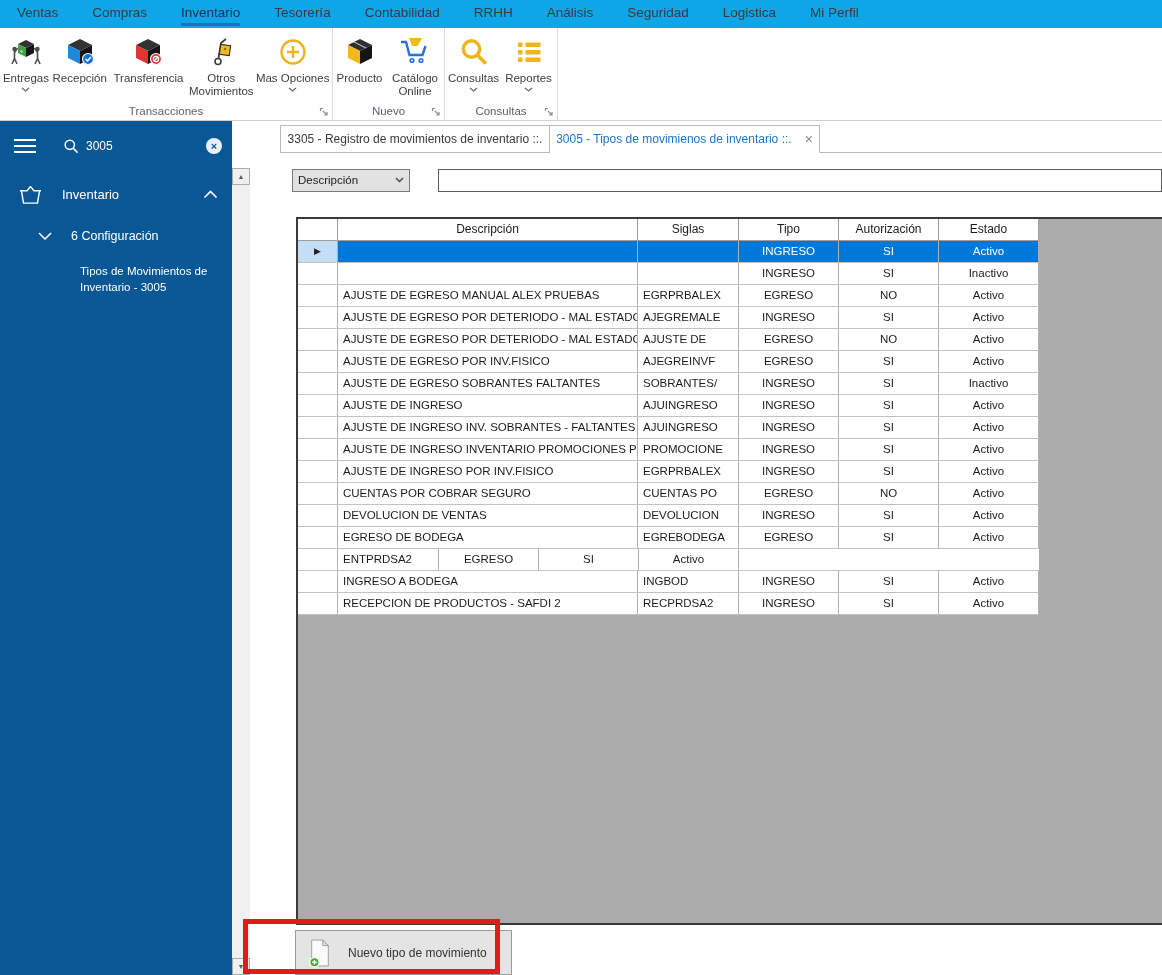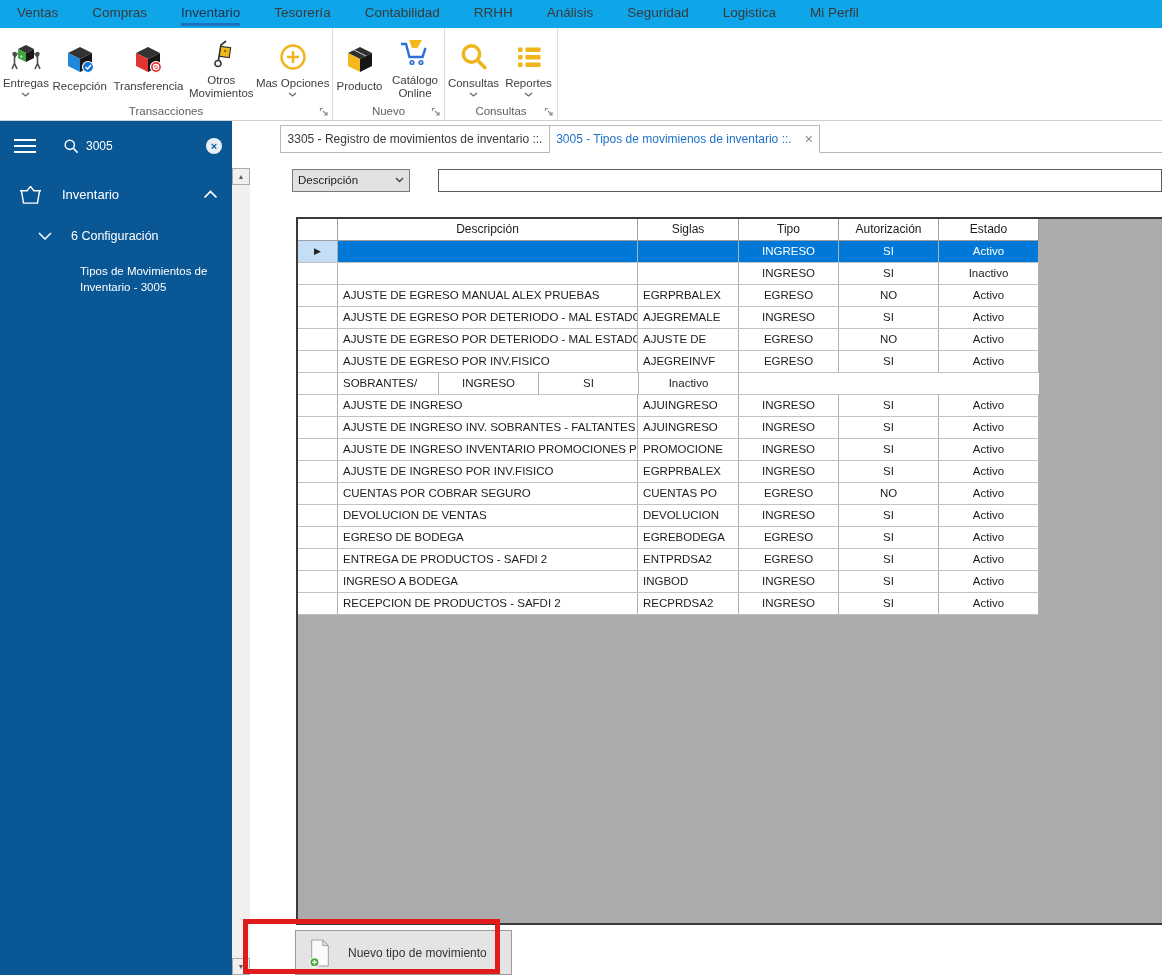--- a/index.html
+++ b/index.html
@@ -10,21 +10,21 @@
   }
   
   .menubar { display:flex; align-items:center; height:28px; background:#0ea5e9; padding-left:0; }
   .menu-item { padding:0 17px; font-size:13.5px; color:#3a3a3a; height:28px; line-height:26px; cursor:default; }
   .menu-item .mlabel { display:inline-block; height:26px; }
   .menu-item.active .mlabel { color:#22344d; border-bottom:3px solid #1e70c0; }
   
   .ribbon { display:flex; height:93px; background:#fff; border-bottom:1px solid #d0d0d0; }
   .rgroup { display:flex; flex-direction:column; border-right:1px solid #dcdcdc; }
   .rgroup.g1 { width:333px; } .rgroup.g2 { width:112px; } .rgroup.g3 { width:113px; }
-  .rbtns { display:flex; flex:1; padding-top:5px; align-items:center; }
+  .rbtns { display:flex; flex:1; padding-top:5px; align-items:flex-start; }
   .rbtn { display:flex; flex-direction:column; align-items:center; padding-top:2px; cursor:pointer; }
   .ricon { height:34px; display:flex; align-items:center; justify-content:center; }
   .rlabel { font-size:11.5px; color:#404040; text-align:center; line-height:1.15; margin-top:3px; }
   .rchev { margin-top:2px; line-height:0; }
   .rfoot { position:relative; height:18px; display:flex; align-items:center; justify-content:center; }
   .gname { font-size:11.5px; color:#5a626b; }
   .launcher { position:absolute; right:3px; bottom:3px; line-height:0; cursor:pointer; }
   
   .app-body { display:flex; height:854px; }
   .sidebar { width:232px; background:#0a5796; color:#fff; flex:none; }
@@ -452,20 +452,21 @@
                 <div class="td l w-sig">AJEGREINVF</div>
                 <div class="td c w-tipo">EGRESO</div>
                 <div class="td c w-aut">SI</div>
                 <div class="td c w-est">Activo</div>
               </div>
 
               <div class="trow">
                 <div class="td sel w-sel">
                   <span class="selarrow">▶</span>
                 </div>
+                <div class="td l w-desc">AJUSTE DE EGRESO SOBRANTES FALTANTES</div>
                 <div class="td l w-sig">SOBRANTES/</div>
                 <div class="td c w-tipo">INGRESO</div>
                 <div class="td c w-aut">SI</div>
                 <div class="td c w-est">Inactivo</div>
               </div>
 
               <div class="trow">
                 <div class="td sel w-sel">
                   <span class="selarrow">▶</span>
                 </div>
@@ -539,21 +540,20 @@
                 <div class="td l w-sig">EGREBODEGA</div>
                 <div class="td c w-tipo">EGRESO</div>
                 <div class="td c w-aut">SI</div>
                 <div class="td c w-est">Activo</div>
               </div>
 
               <div class="trow">
                 <div class="td sel w-sel">
                   <span class="selarrow">▶</span>
                 </div>
-                <div class="td l w-desc">ENTREGA DE PRODUCTOS - SAFDI 2</div>
                 <div class="td l w-sig">ENTPRDSA2</div>
                 <div class="td c w-tipo">EGRESO</div>
                 <div class="td c w-aut">SI</div>
                 <div class="td c w-est">Activo</div>
               </div>
 
               <div class="trow">
                 <div class="td sel w-sel">
                   <span class="selarrow">▶</span>
                 </div>

